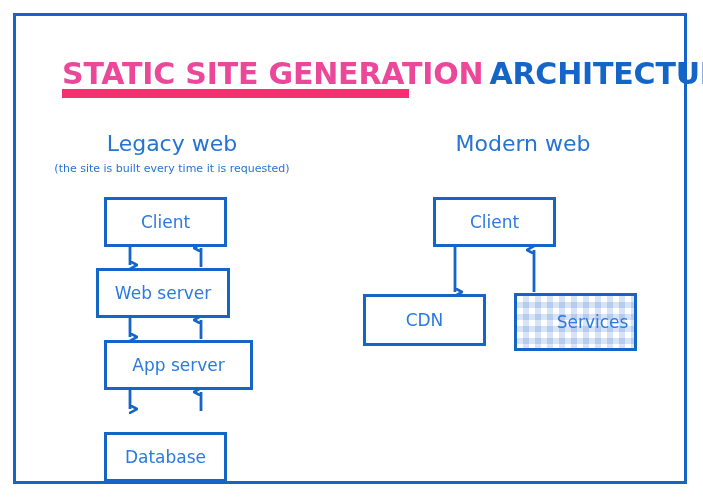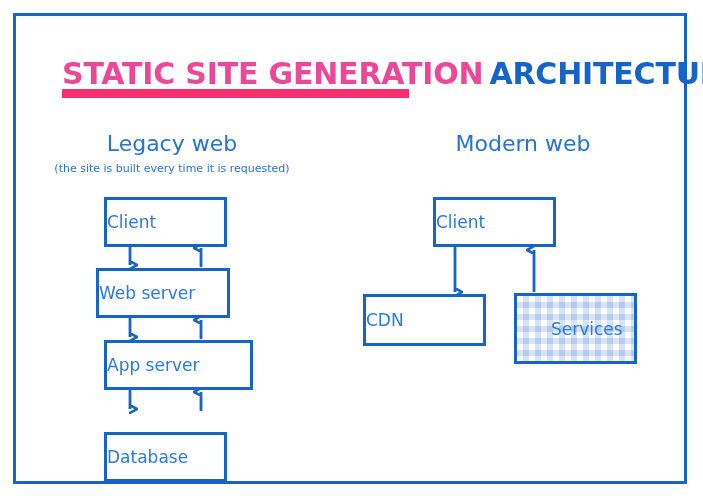--- a/index.html
+++ b/index.html
@@ -94,20 +94,21 @@
   }
 
   
   .node {
     position: absolute;
     border: 3px solid #1565c8;
     box-sizing: border-box;
     background: #ffffff;
     display: flex;
     align-items: center;
+    justify-content: center;
     color: #2a7ae0;
     font-size: 17px;
     font-family: "DejaVu Sans", "Liberation Sans", sans-serif;
   }
   .node.patterned {
     background-color: #ffffff;
     background-image:
       linear-gradient(90deg, #d7e4f7 6px, transparent 6px),
       linear-gradient(180deg, #d7e4f7 6px, transparent 6px);
     background-size: 12px 12px, 12px 12px;
@@ -191,17 +192,17 @@
   </div>
 
   <div class="node" style="left:433px; top:197px; width:123px; height:50px;">
     <span class="node-label">Client</span>
   </div>
 
   <div class="node" style="left:363px; top:294px; width:123px; height:52px;">
     <span class="node-label">CDN</span>
   </div>
 
-  <div class="node patterned" style="left:514px; top:293px; width:123px; height:71px;padding-left:34px;">
+  <div class="node patterned" style="left:514px; top:293px; width:123px; height:58px;padding-left:34px;">
     <span class="node-label">Services</span>
   </div>
 
 </div>
 
 </body></html>

